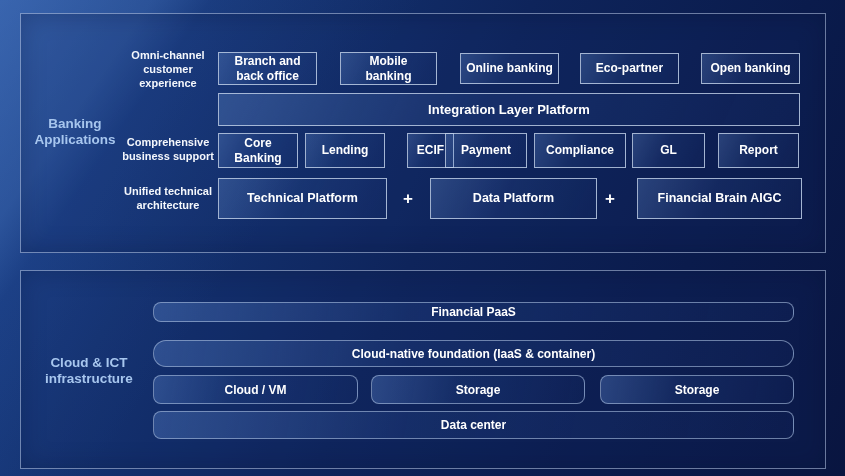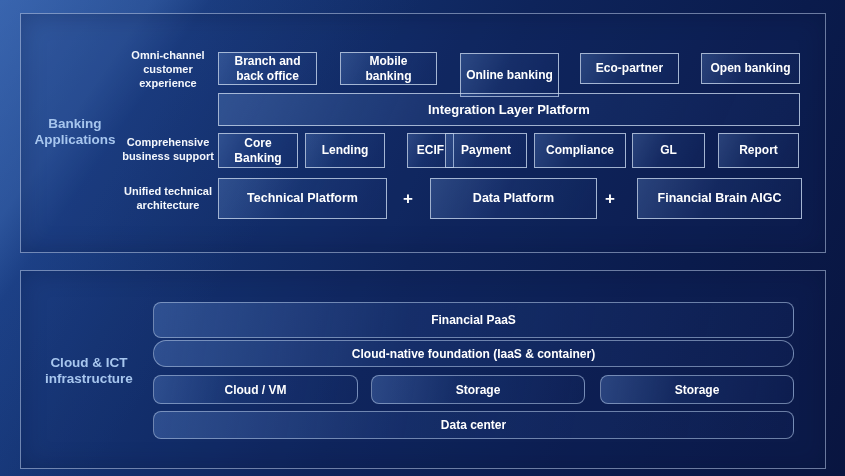--- a/index.html
+++ b/index.html
@@ -60,21 +60,21 @@
 experience</div>
 <div class="row-label" style="left:110px;top:135px;width:116px;">Comprehensive
 business support</div>
 <div class="row-label" style="left:110px;top:184px;width:116px;">Unified technical
 architecture</div>
 
 <div class="box" style="left:218px;top:52px;width:99px;height:33px;">Branch and
 back office</div>
 <div class="box" style="left:340px;top:52px;width:97px;height:33px;">Mobile
 banking</div>
-<div class="box" style="left:460px;top:53px;width:99px;height:44px;">Online banking</div>
+<div class="box" style="left:460px;top:53px;width:99px;height:31px;">Online banking</div>
 <div class="box" style="left:580px;top:53px;width:99px;height:31px;">Eco-partner</div>
 <div class="box" style="left:701px;top:53px;width:99px;height:31px;">Open banking</div>
 
 <div class="box wide" style="left:218px;top:93px;width:582px;height:33px;">Integration Layer Platform</div>
 
 <div class="box" style="left:218px;top:133px;width:80px;height:35px;">Core
 Banking</div>
 <div class="box" style="left:305px;top:133px;width:80px;height:35px;">Lending</div>
 <div class="box" style="left:407px;top:133px;width:47px;height:35px;">ECIF</div>
 <div class="box" style="left:445px;top:133px;width:82px;height:35px;">Payment</div>
@@ -86,18 +86,18 @@
 <div class="plus" style="left:397px;top:178px;width:22px;height:41px;">+</div>
 <div class="box tall" style="left:430px;top:178px;width:167px;height:41px;">Data Platform</div>
 <div class="plus" style="left:599px;top:178px;width:22px;height:41px;">+</div>
 <div class="box tall" style="left:637px;top:178px;width:165px;height:41px;">Financial Brain AIGC</div>
 
 <div class="panel" style="left:20px;top:270px;width:804px;height:197px;"></div>
 
 <div class="side-title" style="left:25px;top:355px;width:128px;white-space:pre-line;">Cloud &amp; ICT
 infrastructure</div>
 
-<div class="rbox" style="left:153px;top:302px;width:641px;height:36px;">Financial PaaS</div>
+<div class="rbox" style="left:153px;top:302px;width:641px;height:20px;">Financial PaaS</div>
 <div class="rbox" style="left:153px;top:340px;width:641px;height:27px;border-radius:13px;">Cloud-native foundation (IaaS &amp; container)</div>
 <div class="rbox" style="left:153px;top:375px;width:205px;height:29px;">Cloud / VM</div>
 <div class="rbox" style="left:371px;top:375px;width:214px;height:29px;text-align:right;">Storage</div>
 <div class="rbox" style="left:600px;top:375px;width:194px;height:29px;">Storage</div>
 <div class="rbox" style="left:153px;top:411px;width:641px;height:28px;">Data center</div>
 
 </body></html>

